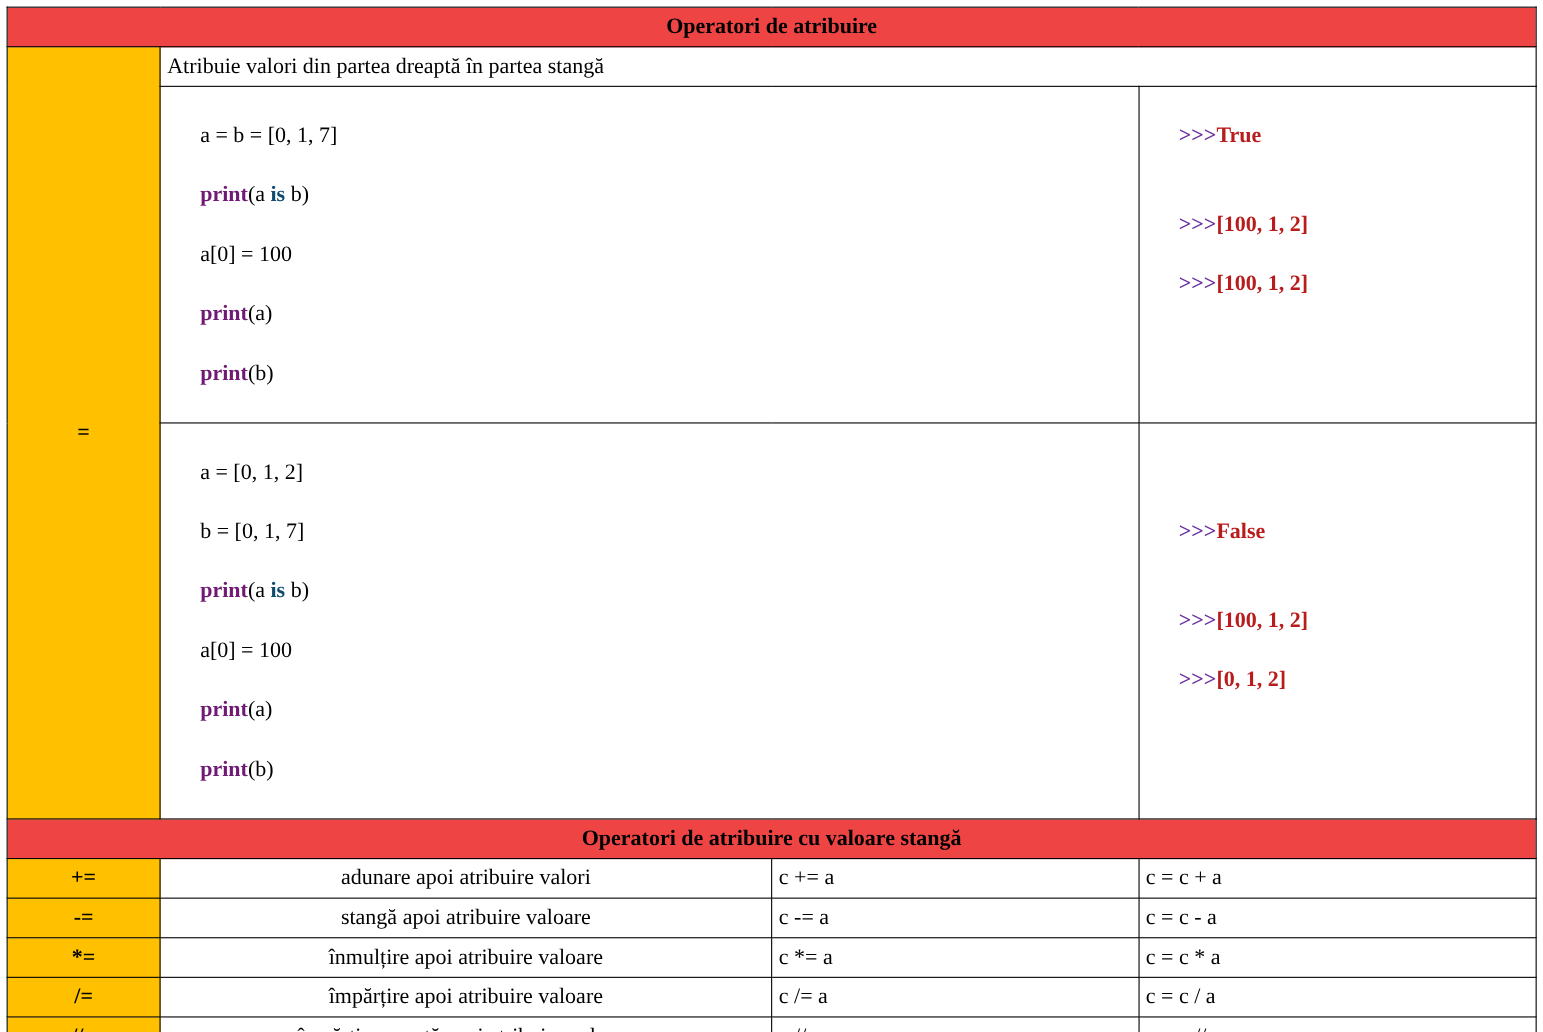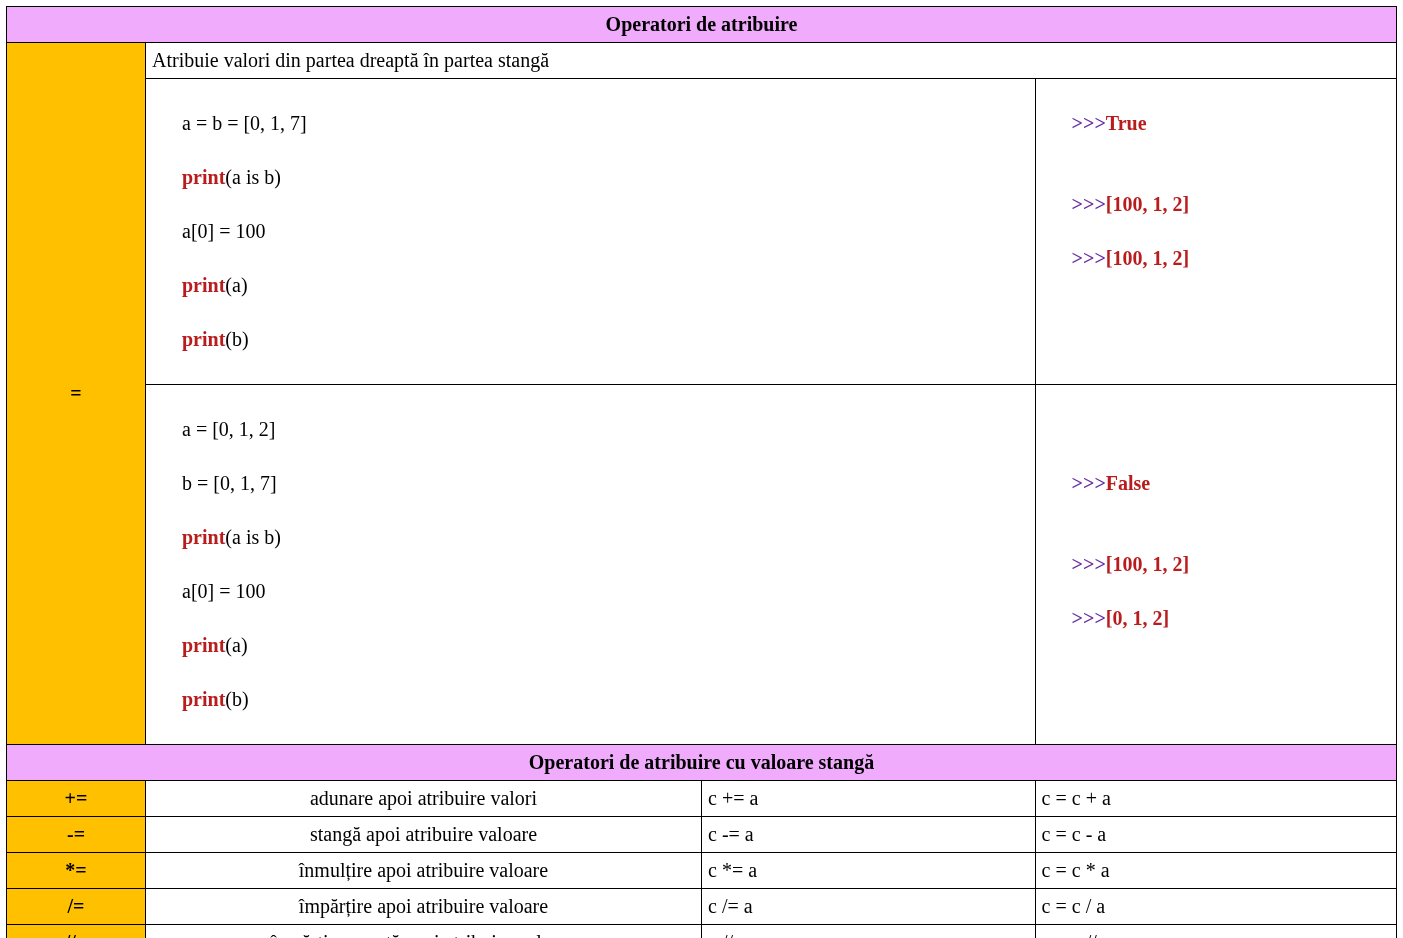--- a/index.html
+++ b/index.html
@@ -16,34 +16,34 @@
       width: 100%;
       table-layout: fixed;
     }
     td {
       border: 1px solid #000;
       padding: 4px 6px;
       vertical-align: top;
       line-height: 1.35;
     }
     .hdr {
-      background: #f0abfc;
+      background: #ef4444;
       text-align: center;
       font-weight: bold;
     }
     .opcell {
       background: #ffc000;
       text-align: center;
       font-weight: bold;
       vertical-align: middle;
     }
     .center { text-align: center; }
     .code { font-family: inherit; white-space: pre-wrap; }
-    .kw-print { color: #b91c1c; font-weight: bold; }
-    .kw-is { color: #000000; font-weight: normal; }
+    .kw-print { color: #701a75; font-weight: bold; }
+    .kw-is { color: #0c4a6e; font-weight: bold; }
     .out-prompt { color: #6a2fa0; font-weight: bold; }
     .out-val { color: #b91c1c; font-weight: bold; }
     col.c1 { width: 10%; }
     col.c2 { width: 40%; }
     col.c3 { width: 24%; }
     col.c4 { width: 26%; }
   </style>
 </head>
 <body>
 

